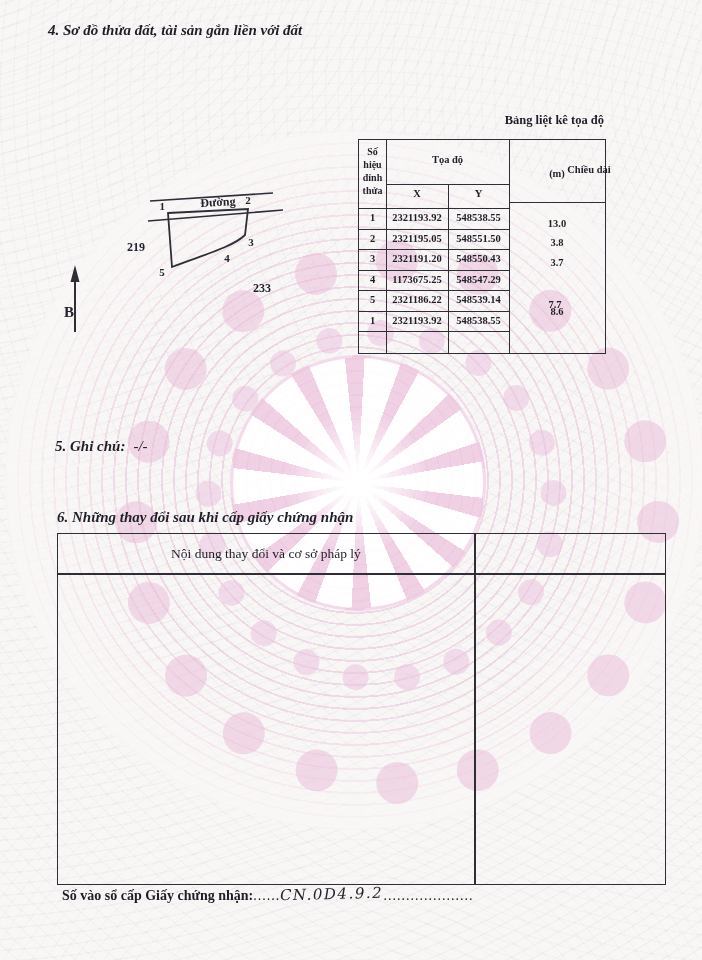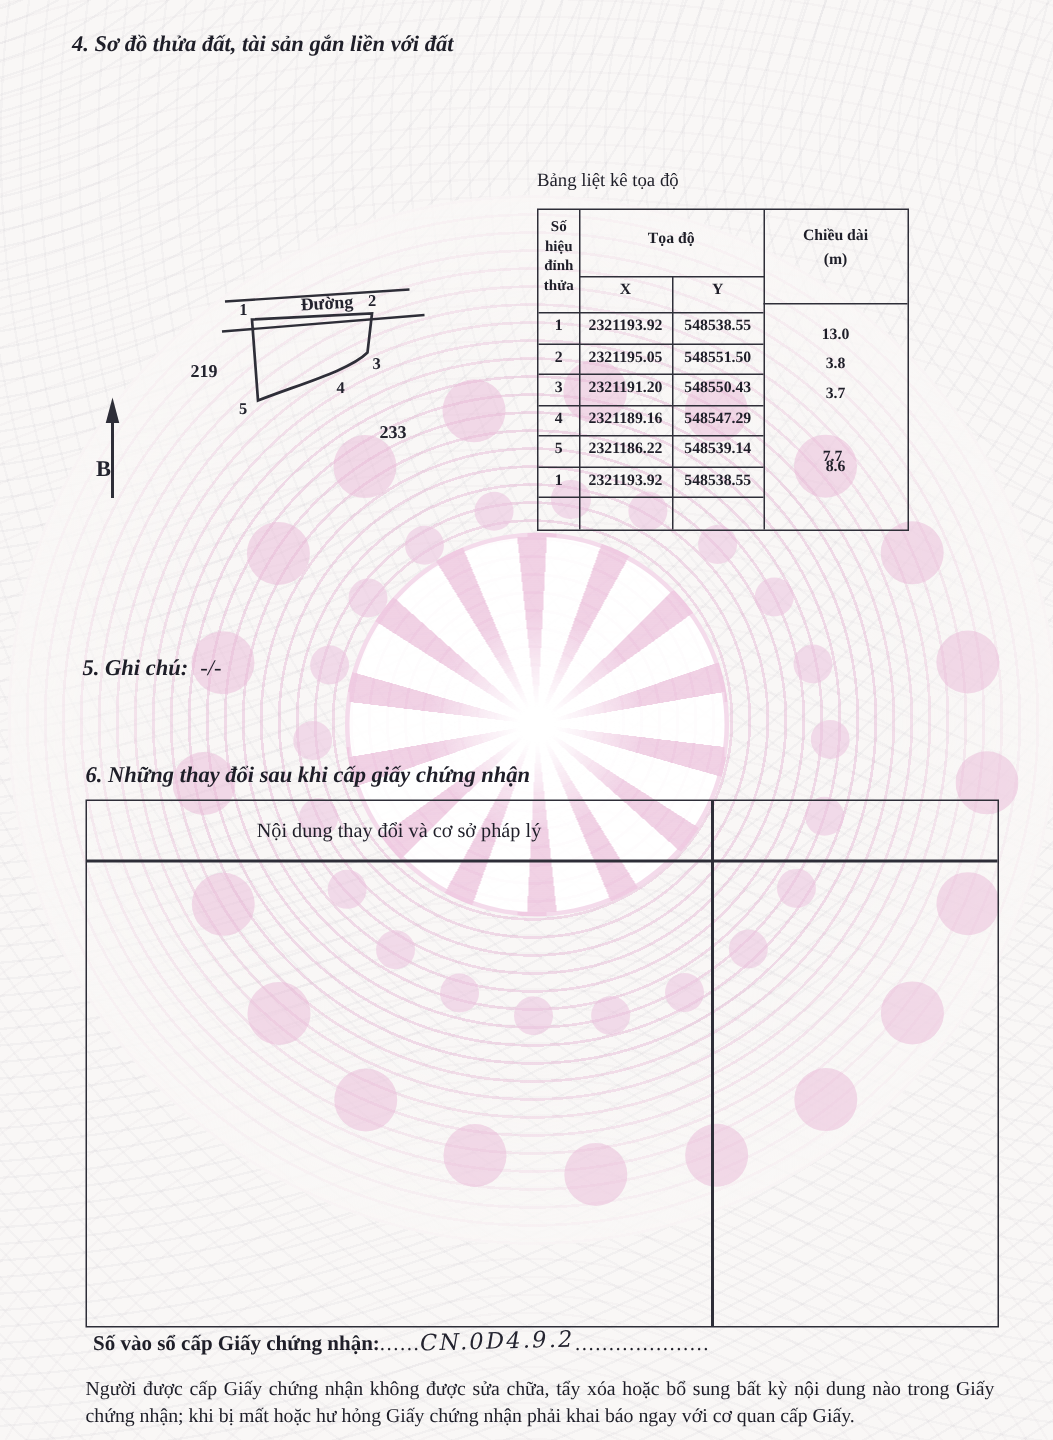--- a/index.html
+++ b/index.html
@@ -36,22 +36,22 @@
       repeating-conic-gradient(from -6deg, rgba(238,199,224,0.8) 0deg 9deg, rgba(255,255,255,0.92) 9deg 25.714deg);
   }
   
   .h-bold{position:absolute; font-weight:bold; font-size:15px; white-space:nowrap;font-style:italic;}
   #sec4-title{left:48px; top:22px;}
   #sec5{left:55px; top:438px;}
   #sec5 .val{font-weight:normal; margin-left:8px;}
   #sec6-title{left:57px; top:509px;}
 
   
-  #coord-title{position:absolute; left:358px; top:113px; width:246px; text-align:left;
-    font-weight:normal; font-size:12.5px;}
+  #coord-title{position:absolute; left:358px; top:113px; width:246px; text-align:right;
+    font-weight:bold; font-size:12.5px;}
   #coord-table{position:absolute; left:358px; top:139px; width:246px; height:213px;
     border:1.6px solid #2e2e38; font-weight:bold; font-size:10.5px;}
   #coord-table .ln{position:absolute; background:#2e2e38;}
   .v{width:1.4px; top:0; bottom:0;}
   .h{height:1.4px;}
   #coord-table .cell{position:absolute; text-align:center;}
   .ct-row-line{left:0; width:150px;}
   
   #changes-table{position:absolute; left:57px; top:533px; width:607px; height:350px;
     border:1.6px solid #2e2e38;}
@@ -122,41 +122,41 @@
     <div class="ln h ct-row-line" style="top:109px;"></div>
     <div class="ln h ct-row-line" style="top:130px;"></div>
     <div class="ln h ct-row-line" style="top:150px;"></div>
     <div class="ln h ct-row-line" style="top:171px;"></div>
     <div class="ln h ct-row-line" style="top:191px;"></div>
 
     <div class="cell" style="left:0; top:5px; width:27px; font-size:10px; line-height:13px;">Số hiệu đỉnh thửa</div>
     <div class="cell" style="left:27px; top:14px; width:123px;">Tọa độ</div>
     <div class="cell" style="left:27px; top:48px; width:62px;">X</div>
     <div class="cell" style="left:89px; top:48px; width:61px;">Y</div>
-    <div class="cell" style="left:150px; top:12px; width:96px;">Chiều dài</div>
+    <div class="cell" style="left:150px; top:24px; width:96px;padding-left:32px;">Chiều dài</div>
     <div class="cell" style="left:150px; top:28px; width:96px;">(m)</div>
 
     <div>
       <div class="cell" style="left:0; top:72px; width:27px;">1</div>
       <div class="cell" style="left:27px; top:72px; width:62px;">2321193.92</div>
       <div class="cell" style="left:89px; top:72px; width:61px;">548538.55</div>
     </div>
     <div>
       <div class="cell" style="left:0; top:93px; width:27px;">2</div>
       <div class="cell" style="left:27px; top:93px; width:62px;">2321195.05</div>
       <div class="cell" style="left:89px; top:93px; width:61px;">548551.50</div>
     </div>
     <div>
       <div class="cell" style="left:0; top:113px; width:27px;">3</div>
       <div class="cell" style="left:27px; top:113px; width:62px;">2321191.20</div>
       <div class="cell" style="left:89px; top:113px; width:61px;">548550.43</div>
     </div>
     <div>
       <div class="cell" style="left:0; top:134px; width:27px;">4</div>
-      <div class="cell" style="left:27px; top:134px; width:62px;">2321189.16</div>
+      <div class="cell" style="left:27px; top:134px; width:62px;">1173675.25</div>
       <div class="cell" style="left:89px; top:134px; width:61px;">548547.29</div>
     </div>
     <div>
       <div class="cell" style="left:0; top:154px; width:27px;">5</div>
       <div class="cell" style="left:27px; top:154px; width:62px;">2321186.22</div>
       <div class="cell" style="left:89px; top:154px; width:61px;">548539.14</div>
     </div>
     <div>
       <div class="cell" style="left:0; top:175px; width:27px;">1</div>
       <div class="cell" style="left:27px; top:175px; width:62px;">2321193.92</div>
@@ -179,15 +179,14 @@
   <div id="changes-table">
     <div class="divider"></div>
     <div class="head-line"></div>
     <div class="col-head" id="col-head-left">Nội dung thay đổi và cơ sở pháp lý</div>
   </div>
 
   <div id="entry-line">
     <span class="lbl">Số vào sổ cấp Giấy chứng nhận:</span><span class="dots">......</span><span class="hand">CN.0D4.9.2</span><span class="dots">....................</span>
   </div>
 
-  <div id="footer-note">Người được cấp Giấy chứng nhận không được sửa chữa, tẩy xóa hoặc bổ sung bất kỳ nội dung nào trong Giấy chứng nhận; khi bị mất hoặc hư hỏng Giấy chứng nhận phải khai báo ngay với cơ quan cấp Giấy.</div>
 
 </div>
 
 </body></html>

